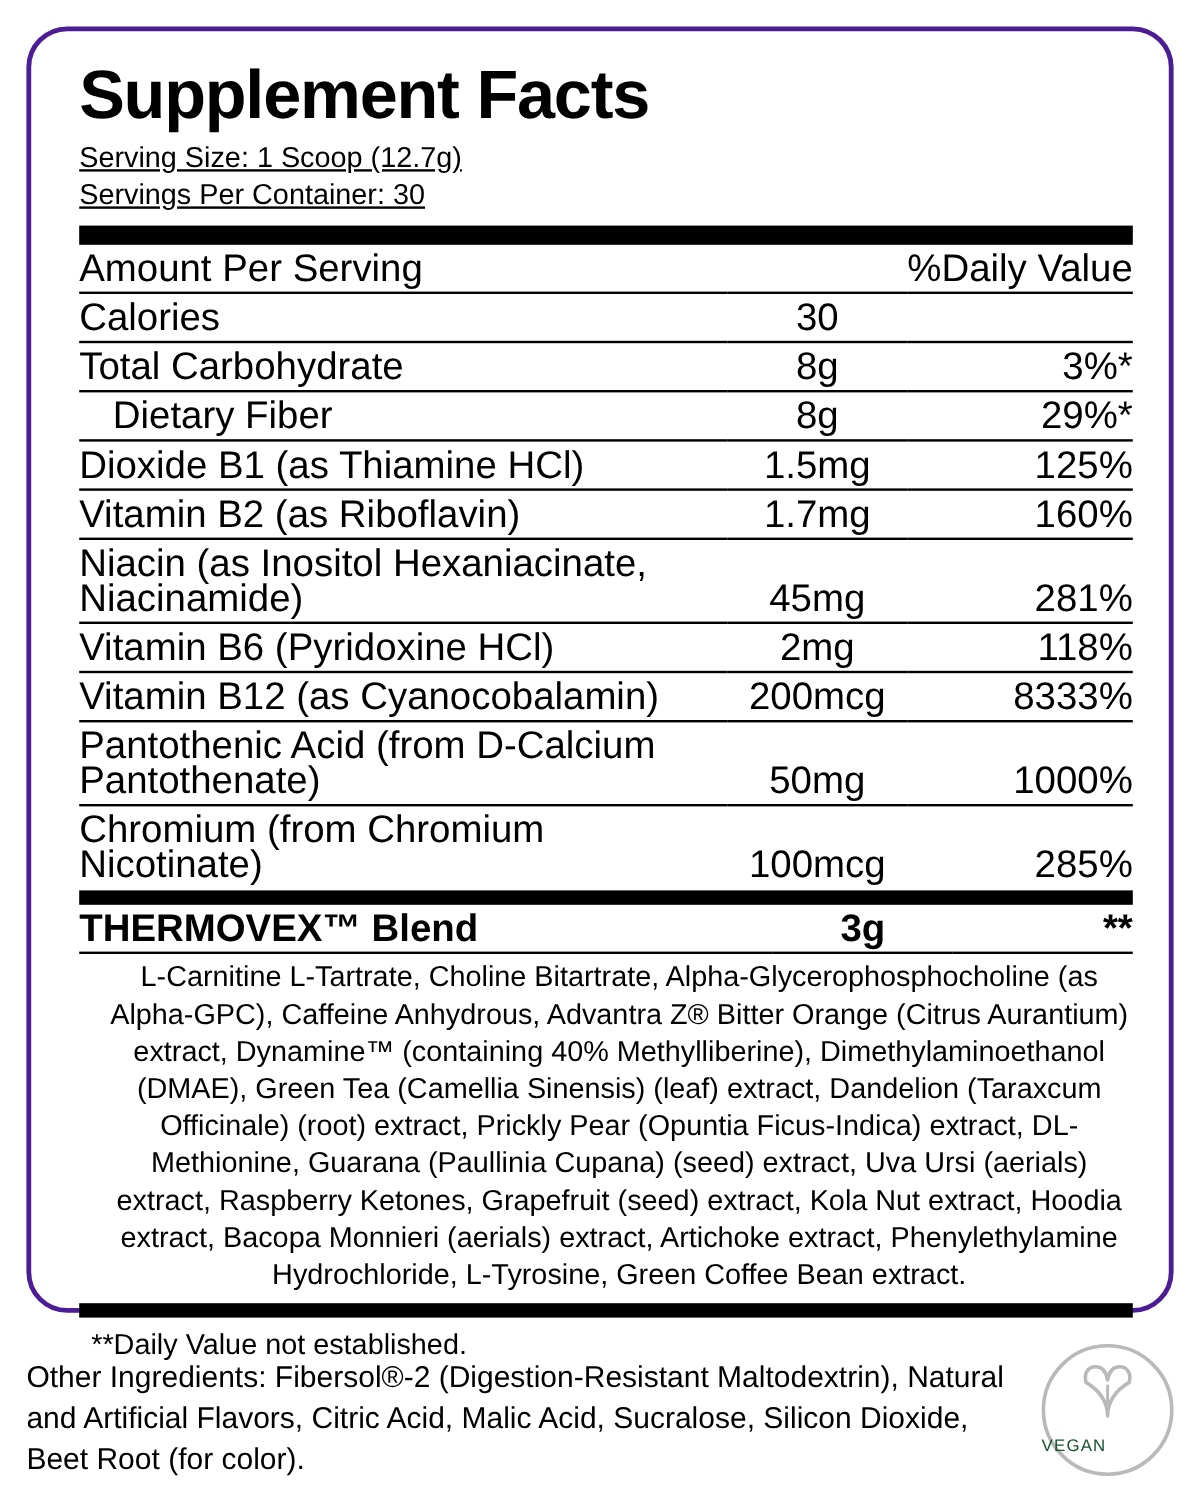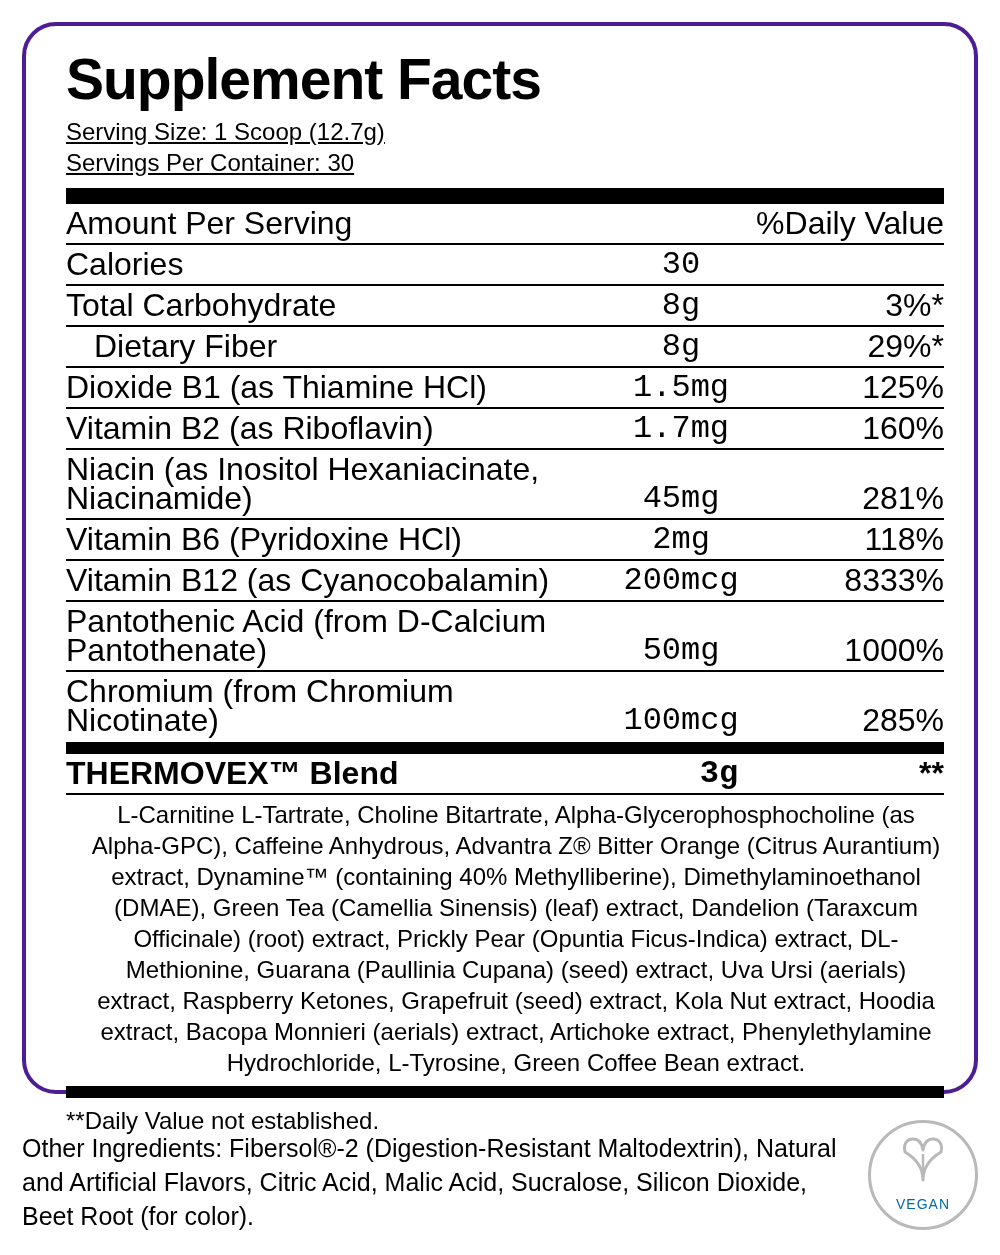--- a/index.html
+++ b/index.html
@@ -82,21 +82,21 @@
     vertical-align: bottom;
     border-bottom: 2px solid #000000;
     line-height: 29px;
   }
 
   table.facts tr.no-rule td {
     border-bottom: none;
   }
 
   td.name { text-align: left; }
-  td.amount { text-align: center; width: 150px; white-space: nowrap; font-family: Liberation Mono, monospace;}
+  td.amount { text-align: center; width: 150px; white-space: nowrap;}
   td.dv { text-align: right; width: 150px; white-space: nowrap;}
 
   .header-row td {
     border-bottom: 2px solid #000000;
     padding-top: 6px;
   }
 
   .indent { padding-left: 28px !important; }
 
   .blend-row td {
@@ -110,20 +110,21 @@
     font-size: 24px;
     line-height: 31px;
     padding: 4px 0 6px 22px;
     text-align: center;
   }
 
   .dv-note {
     font-size: 24px;
     line-height: 30px;
     padding-top: 8px;
+    margin-left: 10px;
   }
 
   
   .other-ingredients {
     position: absolute;
     left: 22px;
     top: 1131px;
     width: 830px;
     font-size: 25px;
     line-height: 34px;
@@ -151,24 +152,24 @@
     left: 0;
     top: 16px;
     width: 110px;
     text-align: center;
   }
   .vegan-seal .vegan-text {
     position: absolute;
     left: 0;
     bottom: 18px;
     width: 110px;
-    text-align: center;
+    text-align: left;
     font-size: 14px;
     letter-spacing: 1px;
-    color: #0369a1;
+    color: #14532d;
   }
 </style>
 </head>
 <body>
 
 <div class="page">
 
   <div class="facts-panel">
     <div class="facts-inner">
 

